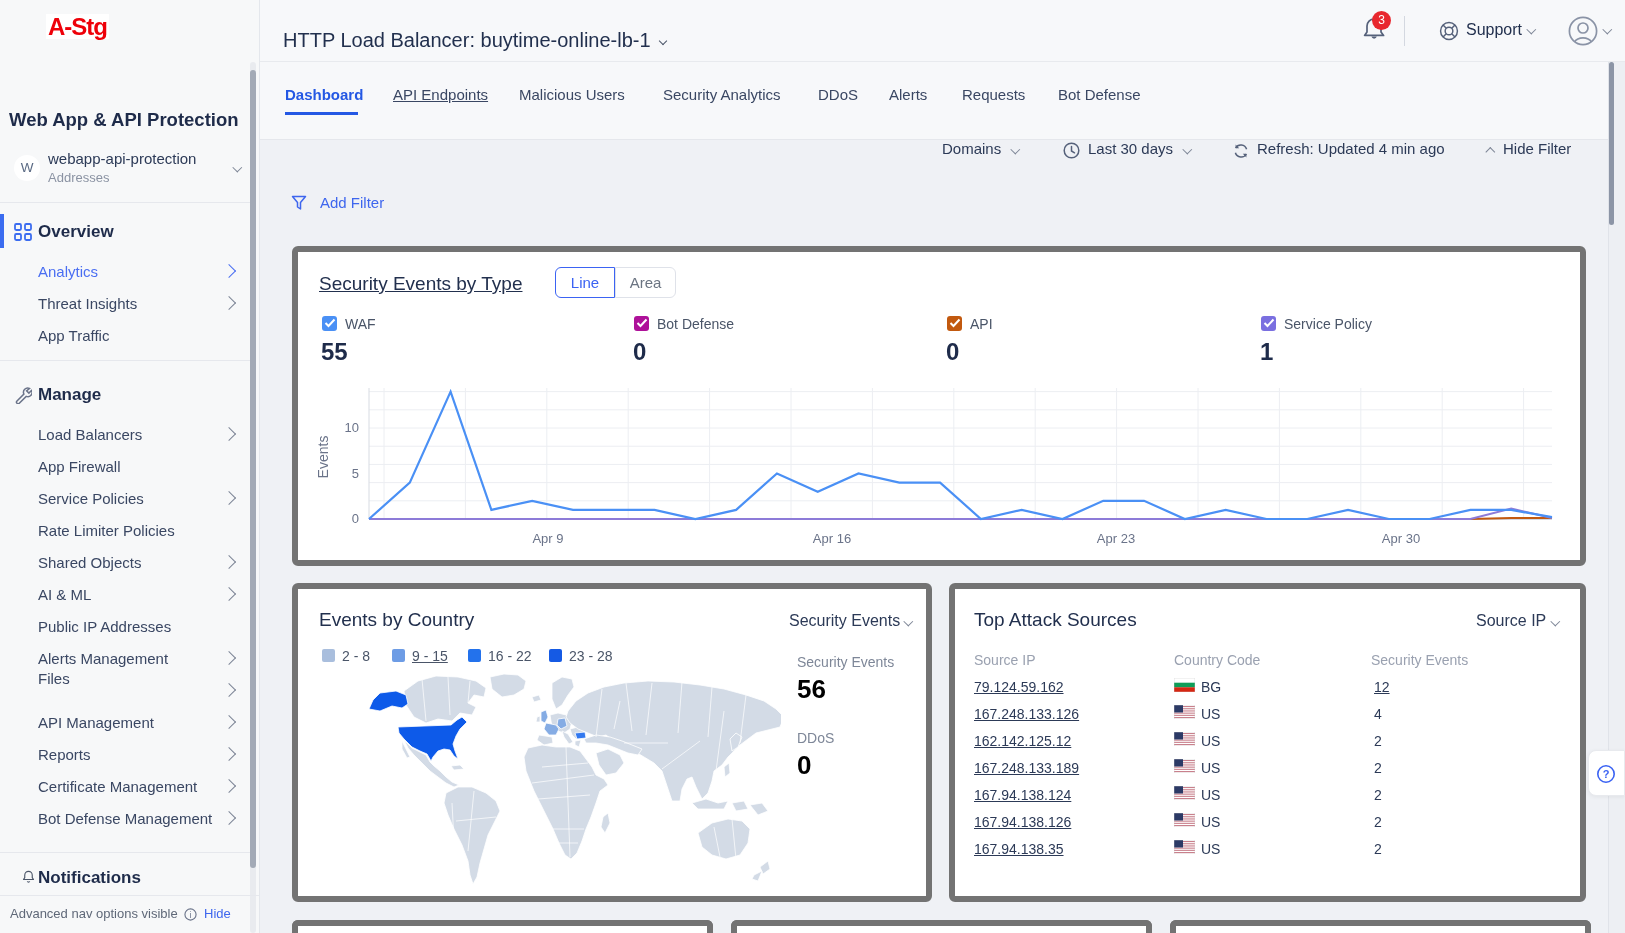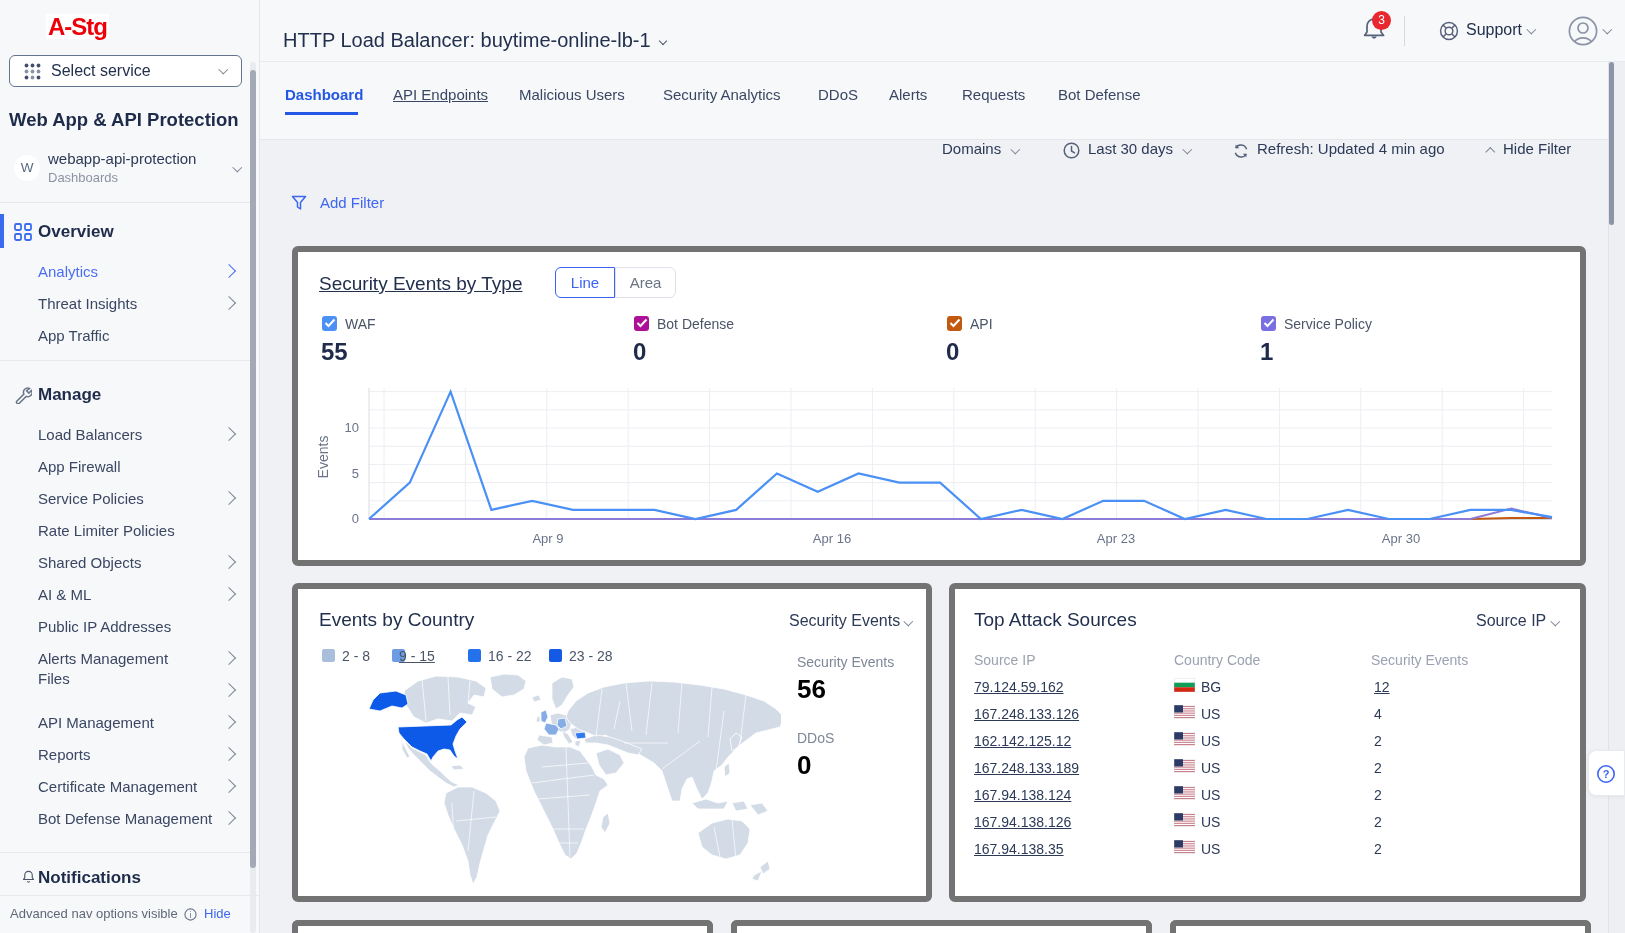--- a/index.html
+++ b/index.html
@@ -237,21 +237,21 @@
 </div>
 
 <div class="panel" id="p2">
   <div class="p-title">Events by Country</div>
   <div class="p-dd" style="left:491px; top:23px;">Security Events</div>
   <span class="chev d" style="position:absolute;left:607px;top:29px;"></span>
   <div style="position:absolute; left:24px; top:60px;">
     <span class="swatch" style="left:0; background:#a9bedd;"></span>
       <span class="swlbl" style="left:20px;">2 - 8</span>
     <span class="swatch" style="left:70px; background:#6d9ce5;"></span>
-      <span class="swlbl" style="left:77px;text-decoration:underline;">9 - 15</span>
+      <span class="swlbl" style="left:90px;text-decoration:underline;">9 - 15</span>
     <span class="swatch" style="left:146px; background:#2372ec;"></span>
       <span class="swlbl" style="left:166px;">16 - 22</span>
     <span class="swatch" style="left:227px; background:#155ae4;"></span>
       <span class="swlbl" style="left:247px;">23 - 28</span>
   </div>
   <div id="map" style="position:absolute; left:58px; top:82px;"><svg width="425" height="215" viewBox="0 0 425 215">
         <polygon points="48,20 62,10 80,5 102,6 120,10 130,17 128,26 118,24 112,32 120,36 116,44 104,42 96,50 82,48 70,52 58,46 50,34" fill="#d3dbe6" stroke="#fff" stroke-width="0.8" stroke-linejoin="round"></polygon>
         <polygon points="134,6 148,3 162,4 170,10 168,18 158,24 146,26 136,18" fill="#d3dbe6" stroke="#fff" stroke-width="0.8" stroke-linejoin="round"></polygon>
         <polygon points="24,22 40,20 50,24 52,33 46,37 36,35 24,40 13,38 17,29" fill="#0d5ae9" stroke="#fff" stroke-width="0.8" stroke-linejoin="round"></polygon>
         <polygon points="42,56 95,54 101,49 106,46 111,51 104,58 100,65 97,73 99,80 102,88 98,85 94,79 88,78 82,80 77,86 75,90 71,83 64,80 56,76 48,68 43,62" fill="#0d5ae9" stroke="#fff" stroke-width="0.8" stroke-linejoin="round"></polygon>
@@ -457,42 +457,25 @@
   <svg width="20" height="20" viewBox="0 0 20 20" style="position:absolute;left:7px;top:13px;">
     <circle cx="10" cy="10" r="8.2" fill="none" stroke="#3b63f3" stroke-width="1.6"></circle>
     <text x="10" y="14" font-size="11" font-weight="bold" fill="#3b63f3" text-anchor="middle" font-family="Liberation Sans">?</text>
   </svg>
 </div>
 
 <div id="sidebar">
   <div id="sb-track"></div>
   <div id="sb-thumb"></div>
   <div id="logo">A-Stg</div>
-  <div id="selserv">
-    <svg width="17" height="17" viewBox="0 0 17 17" style="left:14px;top:7px;">
-      <g fill="#44506b">
-        <circle cx="2.5" cy="2.5" r="1.9"></circle>
-          <circle cx="8.5" cy="2.5" r="1.9"></circle>
-          <circle cx="14.5" cy="2.5" r="1.9"></circle>
-        <circle cx="2.5" cy="8.5" r="1.9" fill="#8b93a3"></circle>
-          <circle cx="8.5" cy="8.5" r="1.9" fill="#8b93a3"></circle>
-          <circle cx="14.5" cy="8.5" r="1.9" fill="#8b93a3"></circle>
-        <circle cx="2.5" cy="14.5" r="1.9" fill="#44506b"></circle>
-          <circle cx="8.5" cy="14.5" r="1.9" fill="#8b93a3"></circle>
-          <circle cx="14.5" cy="14.5" r="1.9" fill="#44506b"></circle>
-      </g>
-    </svg>
-    <span class="txt">Select service</span>
-    <span class="chev d" style="position:absolute; right:14px; top:10px;"></span>
-  </div>
   <div class="sb-h1" style="top:109px;">Web App &amp; API Protection</div>
   <div class="nsrow">
     <div class="nsavatar">W</div>
     <div class="nsname">webapp-api-protection</div>
-    <div class="nssub">Dashboards</div>
+    <div class="nssub">Addresses</div>
     <span class="chev d" style="position:absolute; left:234px; top:22px;"></span>
   </div>
   <div class="sb-div" style="top:202px;"></div>
   <div class="sect-bar" style="top:214px;"></div>
   <svg width="18" height="18" viewBox="0 0 18 18" style="position:absolute;left:14px;top:223px;">
     <g fill="none" stroke="#3b6cf0" stroke-width="1.8">
       <rect x="1" y="1" width="6" height="6" rx="1.2"></rect>
       <rect x="11" y="1" width="6" height="6" rx="1.2"></rect>
       <rect x="1" y="11" width="6" height="6" rx="1.2"></rect>
       <rect x="11" y="11" width="6" height="6" rx="1.2"></rect>

